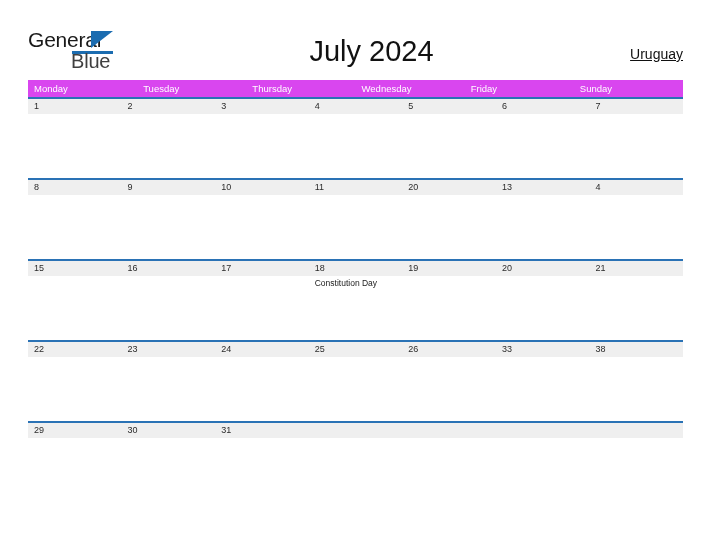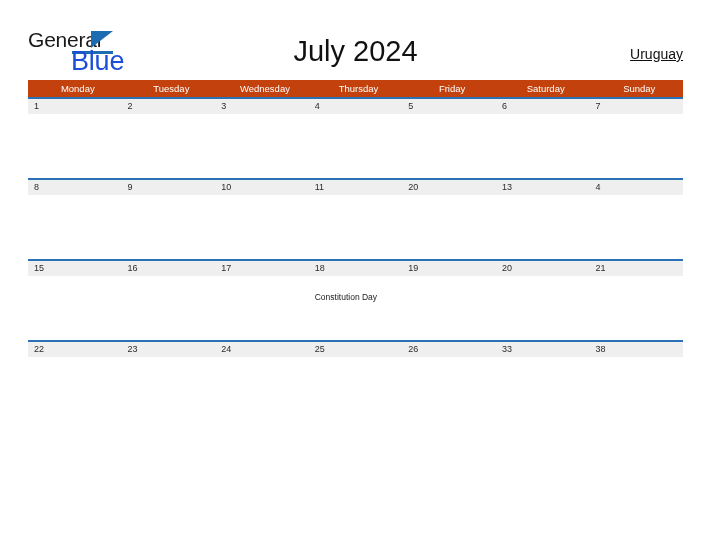--- a/index.html
+++ b/index.html
@@ -62,30 +62,30 @@
     left: 44px;
     top: 23px;
     width: 41px;
     height: 3px;
     background: #1b6cb0;
   }
   .logo-blue {
     position: absolute;
     left: 43px;
     top: 21px;
-    font-size: 27px;
+    font-size: 20px;
     line-height: 24px;
-    color: #1d4ed8;
+    color: #404040;
     letter-spacing: -0.2px;
     font-family: "Liberation Sans", sans-serif;
   }
 
   .cal-title {
     position: absolute;
-    left: 0;
+    left: 16px;
     top: 0;
     width: 655px;
     text-align: center;
     font-size: 29px;
     line-height: 46px;
     color: #111111;
     font-family: "Liberation Sans", sans-serif;
   }
 
   .cal-region {
@@ -105,22 +105,21 @@
     position: absolute;
     left: 28px;
     top: 80px;
     width: 655px;
   }
 
   .weekday-header {
     display: flex;
     width: 100%;
     height: 17px;
-    background: #c2410c;
-    text-align: center;
+    background: #d946ef;
   }
   .weekday-cell {
     flex: 1 1 0;
     font-size: 9.5px;
     line-height: 17px;
     color: #ffffff;
     padding-left: 6px;
     box-sizing: border-box;
     white-space: nowrap;
     overflow: hidden;
@@ -162,21 +161,21 @@
     width: 100%;
     position: absolute;
     left: 0;
     top: 17px;
     height: 60px;
     pointer-events: none;
   }
   .event-cell {
     flex: 1 1 0;
     padding-left: 6px;
-    padding-top: 16px;
+    padding-top: 2px;
     box-sizing: border-box;
     font-size: 8.5px;
     line-height: 11px;
     color: #1a1a1a;
     overflow: hidden;
     pointer-events: auto;
   }
   .event-cell:empty {
     pointer-events: none;
   }
@@ -199,24 +198,23 @@
 
     <div class="cal-region">Uruguay</div>
 
   </div>
 
   <div class="calendar">
 
     <div class="weekday-header">
       <div class="weekday-cell">Monday</div>
       <div class="weekday-cell">Tuesday</div>
+      <div class="weekday-cell">Thursday</div>
       <div class="weekday-cell">Wednesday</div>
-      <div class="weekday-cell">Thursday</div>
       <div class="weekday-cell">Friday</div>
-      <div class="weekday-cell">Saturday</div>
       <div class="weekday-cell">Sunday</div>
     </div>
 
     <div class="week-row">
       <div class="day-band">
         <div class="day-num">1</div>
         <div class="day-num">2</div>
         <div class="day-num">3</div>
         <div class="day-num">4</div>
         <div class="day-num">5</div>
@@ -291,20 +289,29 @@
         <div class="event-cell"></div>
         <div class="event-cell"></div>
         <div class="event-cell"></div>
         <div class="event-cell"></div>
         <div class="event-cell"></div>
         <div class="event-cell"></div>
       </div>
     </div>
 
     <div class="week-row">
+      <div class="day-band">
+        <div class="day-num">29</div>
+        <div class="day-num">30</div>
+        <div class="day-num">31</div>
+        <div class="day-num"></div>
+        <div class="day-num"></div>
+        <div class="day-num"></div>
+        <div class="day-num"></div>
+      </div>
       <div class="event-band">
         <div class="event-cell"></div>
         <div class="event-cell"></div>
         <div class="event-cell"></div>
         <div class="event-cell"></div>
         <div class="event-cell"></div>
         <div class="event-cell"></div>
         <div class="event-cell"></div>
       </div>
     </div>

